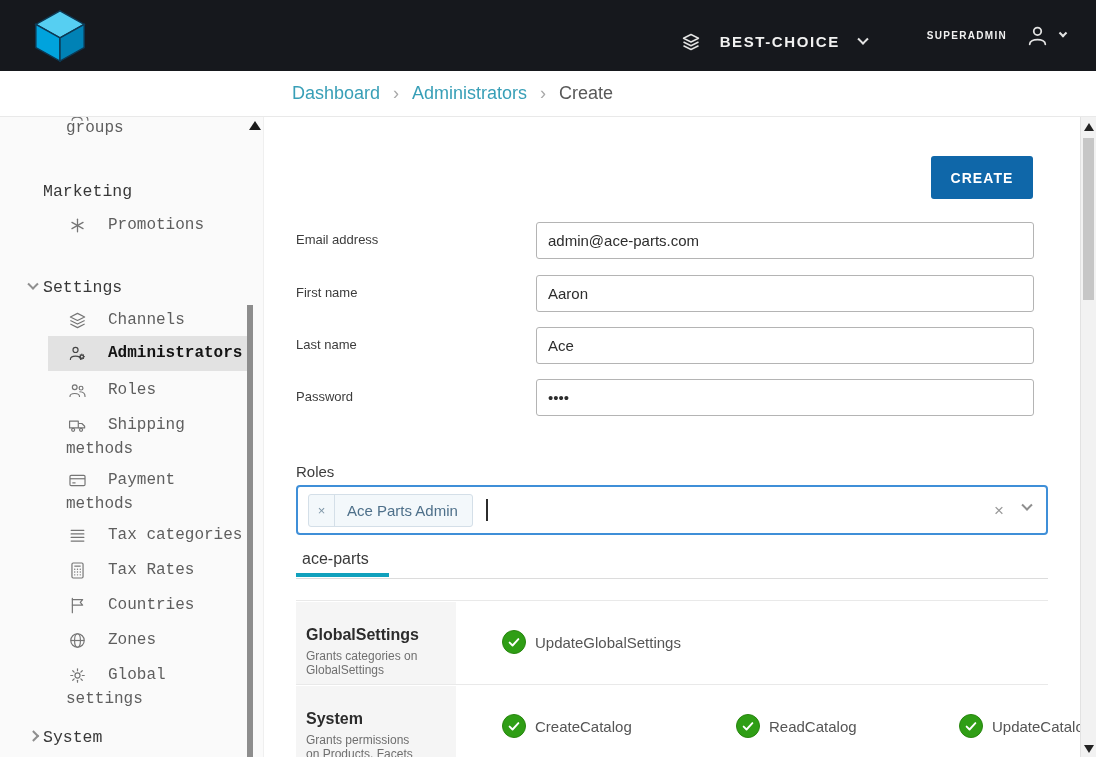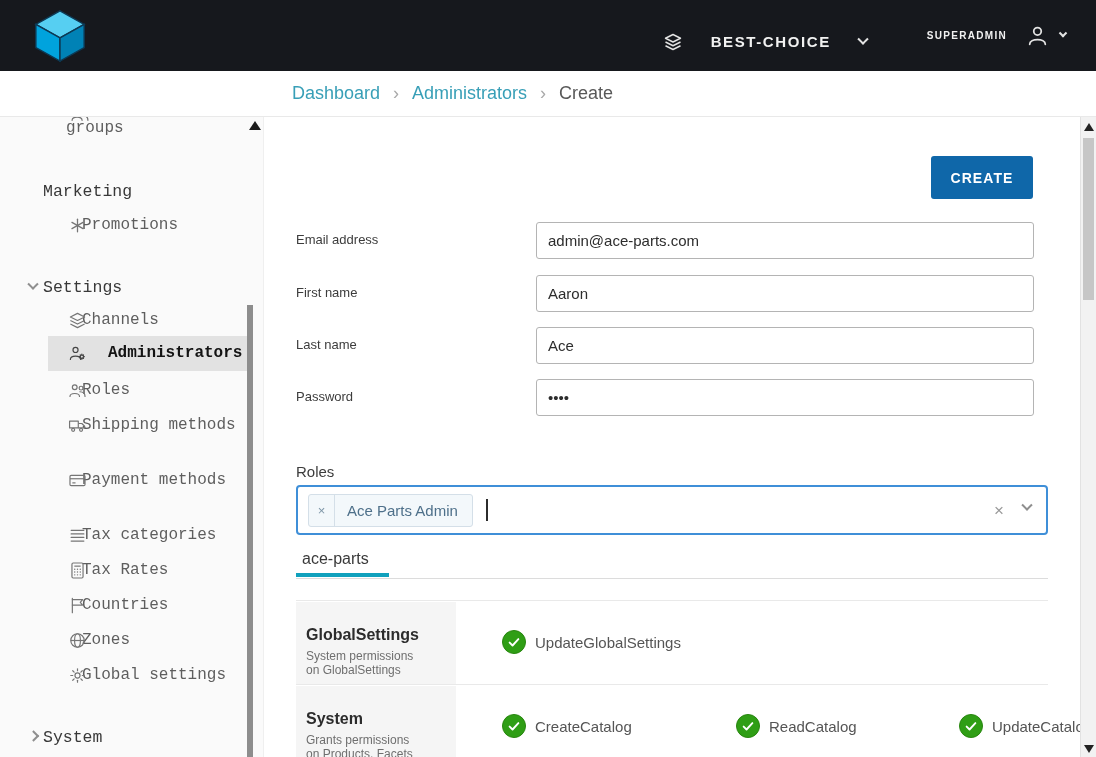--- a/index.html
+++ b/index.html
@@ -6,37 +6,37 @@
   html,body { margin:0; padding:0; }
   body {
     width:1096px; height:757px; position:relative; overflow:hidden;
     font-family:"Liberation Sans", sans-serif; background:#fff;
   }
 
   
   .topbar { position:absolute; left:0; top:0; width:1096px; height:71px; background:#16181d; display:flex; align-items:center; }
   .logo { margin-left:28px; width:64px; height:58px; cursor:pointer; }
   .topbar-right { margin-left:auto; margin-right:30px; display:flex; align-items:center; }
-  .channel-switcher { display:flex; align-items:center; gap:28px; color:#f1f1f1; font-size:15px; font-weight:700; letter-spacing:1.6px; cursor:pointer;margin-top:12px; }
+  .channel-switcher { display:flex; align-items:center; gap:19px; color:#f1f1f1; font-size:15px; font-weight:700; letter-spacing:1.6px; cursor:pointer;margin-top:12px; }
   .user-menu { display:flex; align-items:center; gap:10px; margin-left:60px; color:#f1f1f1; font-size:10px; font-weight:700; letter-spacing:1.3px; cursor:pointer; }
   .chev { display:inline-block; width:8px; height:8px; border-right:2px solid #8f8f8f; border-bottom:2px solid #8f8f8f; transform:rotate(45deg) translate(-2px,-2px); }
   .chev.white { border-color:#e4e4e4; }
   .chev.small { width:6px; height:6px; }
   .chev.right { transform:rotate(-45deg) translate(-1px,-1px); }
 
   
   .breadcrumb-bar { position:absolute; left:0; top:71px; width:1096px; height:46px; background:#fff; border-bottom:1px solid #e9e9e9; display:flex; align-items:center; padding-left:292px; font-size:18px; gap:13px; }
   .bc-link { color:#389fb7; cursor:pointer; }
   .bc-sep { color:#a9a9a9; }
   .bc-current { color:#595959; }
 
   
   .sidebar { position:absolute; left:0; top:117px; width:264px; height:640px; background:#fafafa; border-right:1px solid #efefef; overflow:hidden;font-family:Liberation Mono, monospace; }
   .nav-header { position:absolute; left:43px; font-size:16.5px; color:#383838; cursor:pointer; line-height:22px; }
-  .nav-item { position:absolute; left:0; width:248px; padding-left:40px; text-indent:42px; font-size:16px; line-height:24px; color:#5e5e5e; cursor:pointer; }
+  .nav-item { position:absolute; left:0; width:248px; padding-left:66px; text-indent:42px; font-size:16px; line-height:24px; color:#5e5e5e; cursor:pointer; }
   .nav-item .nav-icon { position:absolute; left:68px; top:3px; width:19px; height:19px; text-indent:0; }
   .nav-item.active { left:48px; width:200px; padding:5px 0 6px 18px; background:#e2e2e2; color:#131313; font-weight:700; }
   .nav-item.active .nav-icon { left:20px; top:8px; }
   .sec-chev { position:absolute; }
   .clipped-label { position:absolute; left:66px; top:2px; font-size:16px; color:#5e5e5e; cursor:pointer; }
   .clipped-icon { position:absolute; left:70px; top:-13px; width:20px; height:20px; }
   .sb-up { position:absolute; left:249px; top:4px; width:0; height:0; border-left:6px solid transparent; border-right:6px solid transparent; border-bottom:9px solid #1c1c1c; cursor:pointer; }
   .sb-thumb { position:absolute; left:247px; top:188px; width:6px; height:452px; background:#8d8d8d; cursor:pointer; }
 
   
@@ -321,21 +321,21 @@
     <span class="chev"></span>
   </div>
 
   <div class="perm-tab">ace-parts</div>
   <div class="tab-underline"></div>
   <div class="tab-rule"></div>
 
   <div class="perm-row" style="top:483px; height:84px">
     <div class="perm-cell">
       <div class="perm-name">GlobalSettings</div>
-      <div class="perm-desc">System permissions on GlobalSettings</div>
+      <div class="perm-desc">Grants categories on GlobalSettings</div>
     </div>
     <div class="perm-check" style="left:206px">
       <span class="check-circle">
         <svg class="ic" viewBox="0 0 24 24" width="14" height="14">
             <polyline points="4.5,13 9.5,18 19.5,7" fill="none" stroke="#fff" stroke-width="3.2" stroke-linecap="round" stroke-linejoin="round"></polyline>
           </svg>
       </span>
       <span class="check-label">UpdateGlobalSettings</span>
     </div>
   </div>

